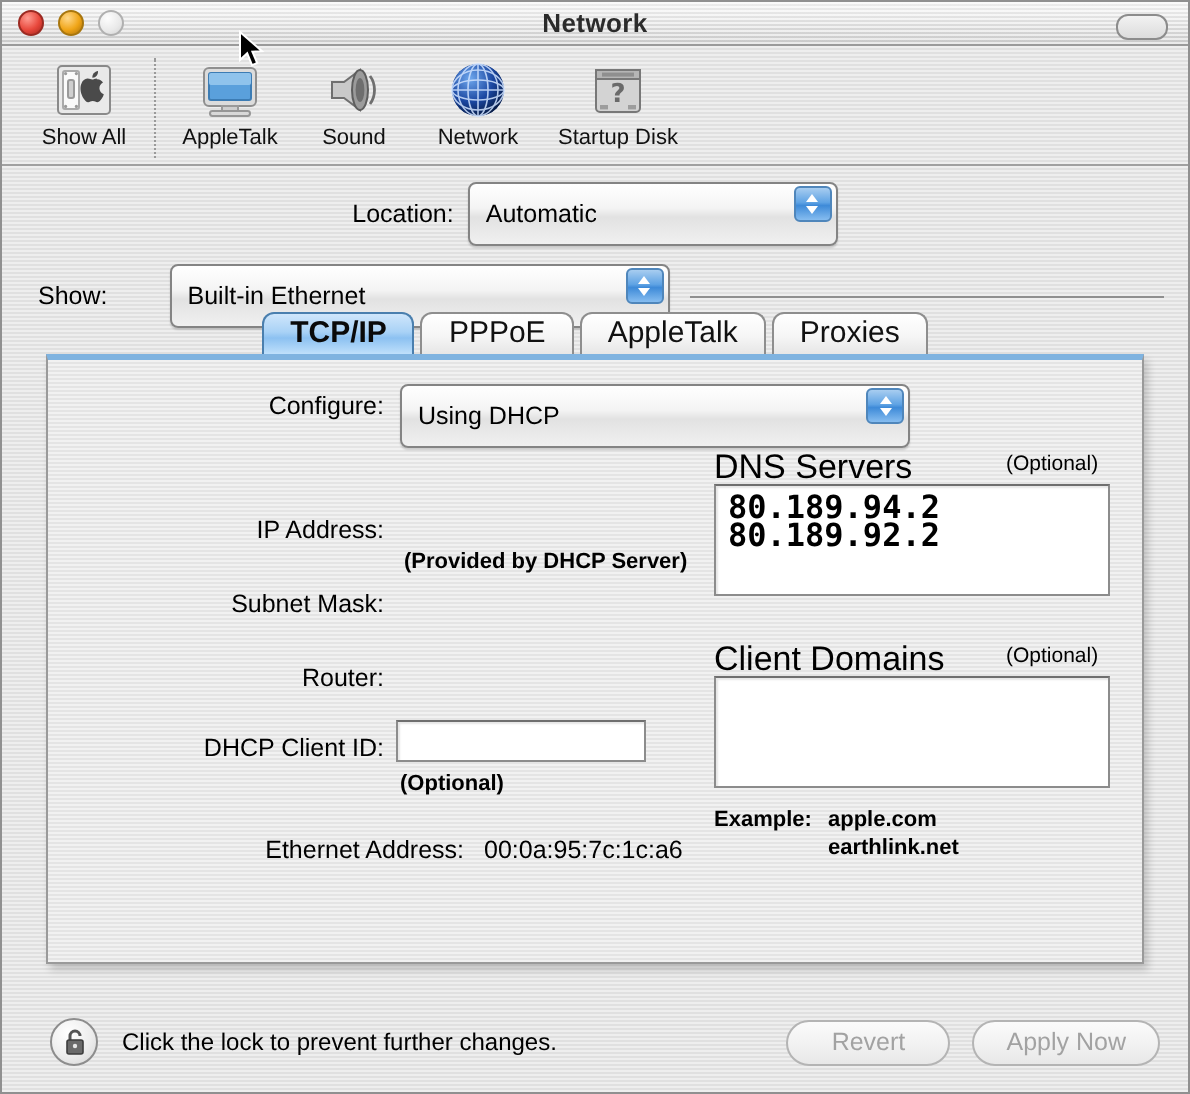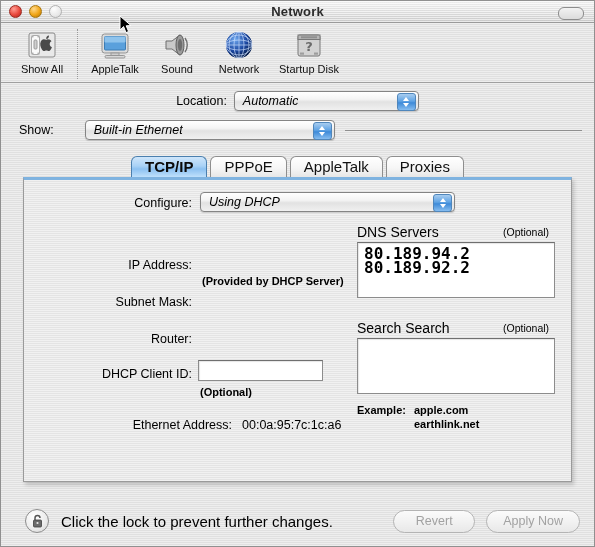--- a/index.html
+++ b/index.html
@@ -136,30 +136,29 @@
   .fieldlabel {
     font-size: 12.5px;
     color: #000;
     margin-right: 7px;
     white-space: nowrap;
   }
 
   
   .popup {
     position: relative;
-    height: 20px;
+    height: 32px;
     box-sizing: border-box;
     border: 1px solid #848484;
     border-radius: 4px;
     background: linear-gradient(to bottom, #ffffff 0%, #f4f4f4 40%, #e2e2e2 55%, #f0f0f0 100%);
     box-shadow: 0 1px 1px rgba(0,0,0,.16);
     display: flex;
     align-items: center;
     cursor: default;
-    font-style: italic;
   }
   .popup .popup-text {
     padding-left: 8px;
     font-size: 12.5px;
     color: #000;
     white-space: nowrap;
     overflow: hidden;
   }
   .popup .arrows {
     position: absolute;
@@ -258,21 +257,21 @@
     color: #000;
     white-space: nowrap;
     font-weight: bold;
   }
   .value-text {
     font-size: 12.5px;
     color: #000;
     white-space: nowrap;
   }
   .section-title {
-    font-size: 14px;
+    font-size: 17px;
     color: #000;
     white-space: nowrap;
   }
   .optional-tag {
     font-size: 10.5px;
     color: #000;
     white-space: nowrap;
   }
 
   .textbox {
@@ -306,21 +305,21 @@
   .lock-btn {
     width: 22px; height: 22px;
     border-radius: 50%;
     border: 1px solid #8d8d8d;
     background: radial-gradient(circle at 38% 30%, #ffffff 0%, #ededed 55%, #d4d4d4 100%);
     display: flex; align-items: center; justify-content: center;
     cursor: default;
   }
   .lock-text {
     margin-left: 12px;
-    font-size: 15px;
+    font-size: 12px;
     color: #000;
   }
   .btn-group { margin-left: auto; display: flex; gap: 11px; }
   .capsule {
     height: 23px;
     min-width: 82px;
     padding: 0 16px;
     box-sizing: border-box;
     border: 1px solid #b4b4b4;
     border-radius: 12px;
@@ -497,21 +496,21 @@
       <div class="abs lbl-right" style="left:10px; top:238px; width:170px;">Ethernet Address:</div>
       <div class="abs value-text" style="left:190px; top:238px;">00:0a:95:7c:1c:a6</div>
 
       <div class="abs section-title" style="left:305px; top:44px;">DNS Servers</div>
       <div class="abs optional-tag" style="left:451px; top:46px;">(Optional)</div>
       <div class="abs textbox" style="left:305px; top:62px; width:198px; height:56px;">
         <div class="textarea-content">80.189.94.2
 80.189.92.2</div>
       </div>
 
-      <div class="abs section-title" style="left:305px; top:140px;">Search Search</div>
+      <div class="abs section-title" style="left:305px; top:140px;">Client Domains</div>
       <div class="abs optional-tag" style="left:451px; top:142px;">(Optional)</div>
       <div class="abs textbox" style="left:305px; top:158px; width:198px; height:56px;">
         <div class="textarea-content"></div>
       </div>
 
       <div class="abs lbl-small" style="left:305px; top:224px;">Example:</div>
       <div class="abs lbl-small" style="left:362px; top:224px;">apple.com</div>
       <div class="abs lbl-small" style="left:362px; top:238px;">earthlink.net</div>
 
     </div>

